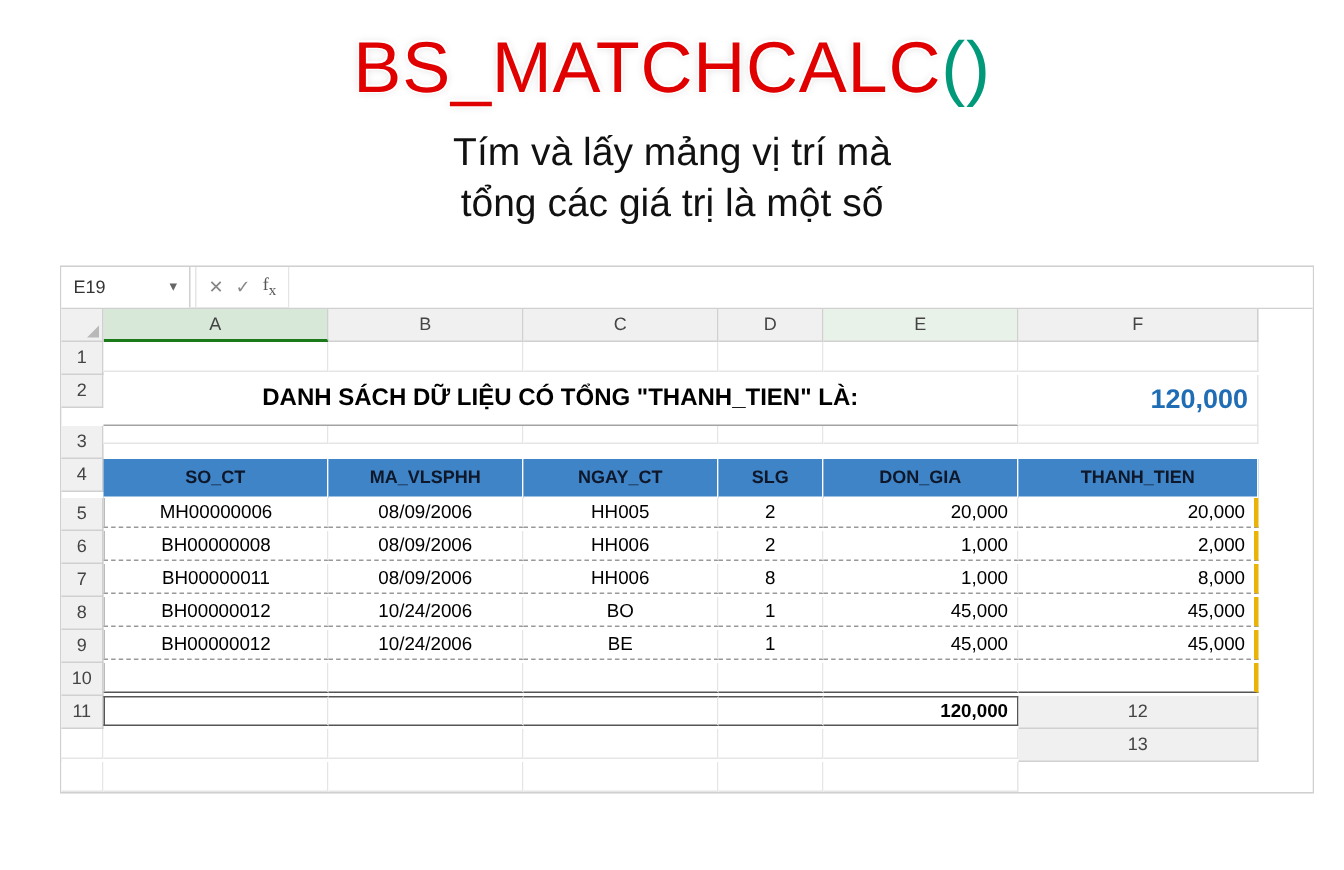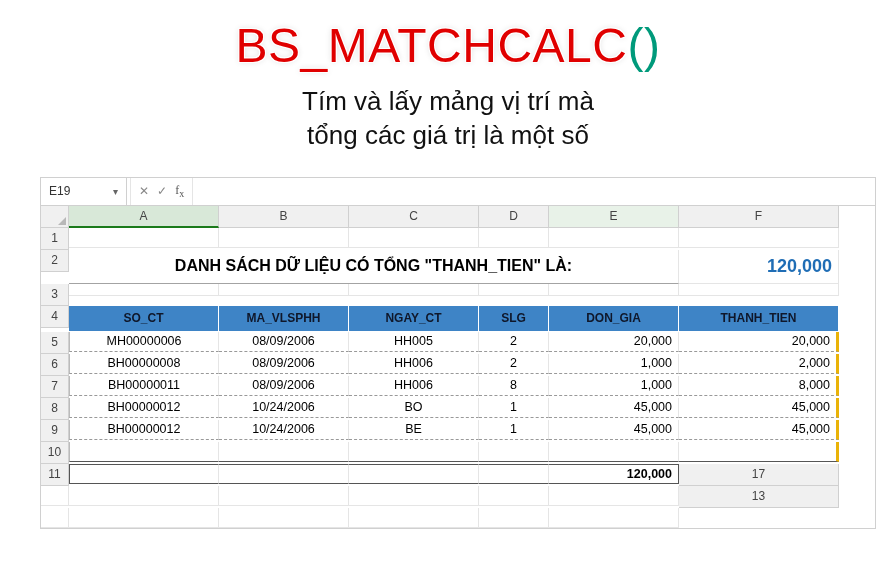--- a/index.html
+++ b/index.html
@@ -252,21 +252,21 @@
       <div class="cell data" style="border-bottom: 1px solid rgb(85, 85, 85);"></div>
       <div class="cell data" style="border-bottom: 1px solid rgb(85, 85, 85);"></div>
       <div class="cell data" style="border-bottom: 1px solid rgb(85, 85, 85);"></div>
       <div class="cell data lastcol" style="border-bottom: 1px solid rgb(85, 85, 85);"></div>
       <div class="rowhdr">11</div>
       <div class="cell totalrow firstcol"></div>
       <div class="cell totalrow"></div>
       <div class="cell totalrow"></div>
       <div class="cell totalrow"></div>
       <div class="cell totalrow right lastcol">120,000</div>
-      <div class="rowhdr">17</div>
+      <div class="rowhdr">12</div>
       <div class="cell"></div>
       <div class="cell"></div>
       <div class="cell"></div>
       <div class="cell"></div>
       <div class="cell"></div>
       <div class="cell"></div>
       <div class="rowhdr">13</div>
       <div class="cell"></div>
       <div class="cell"></div>
       <div class="cell"></div>

